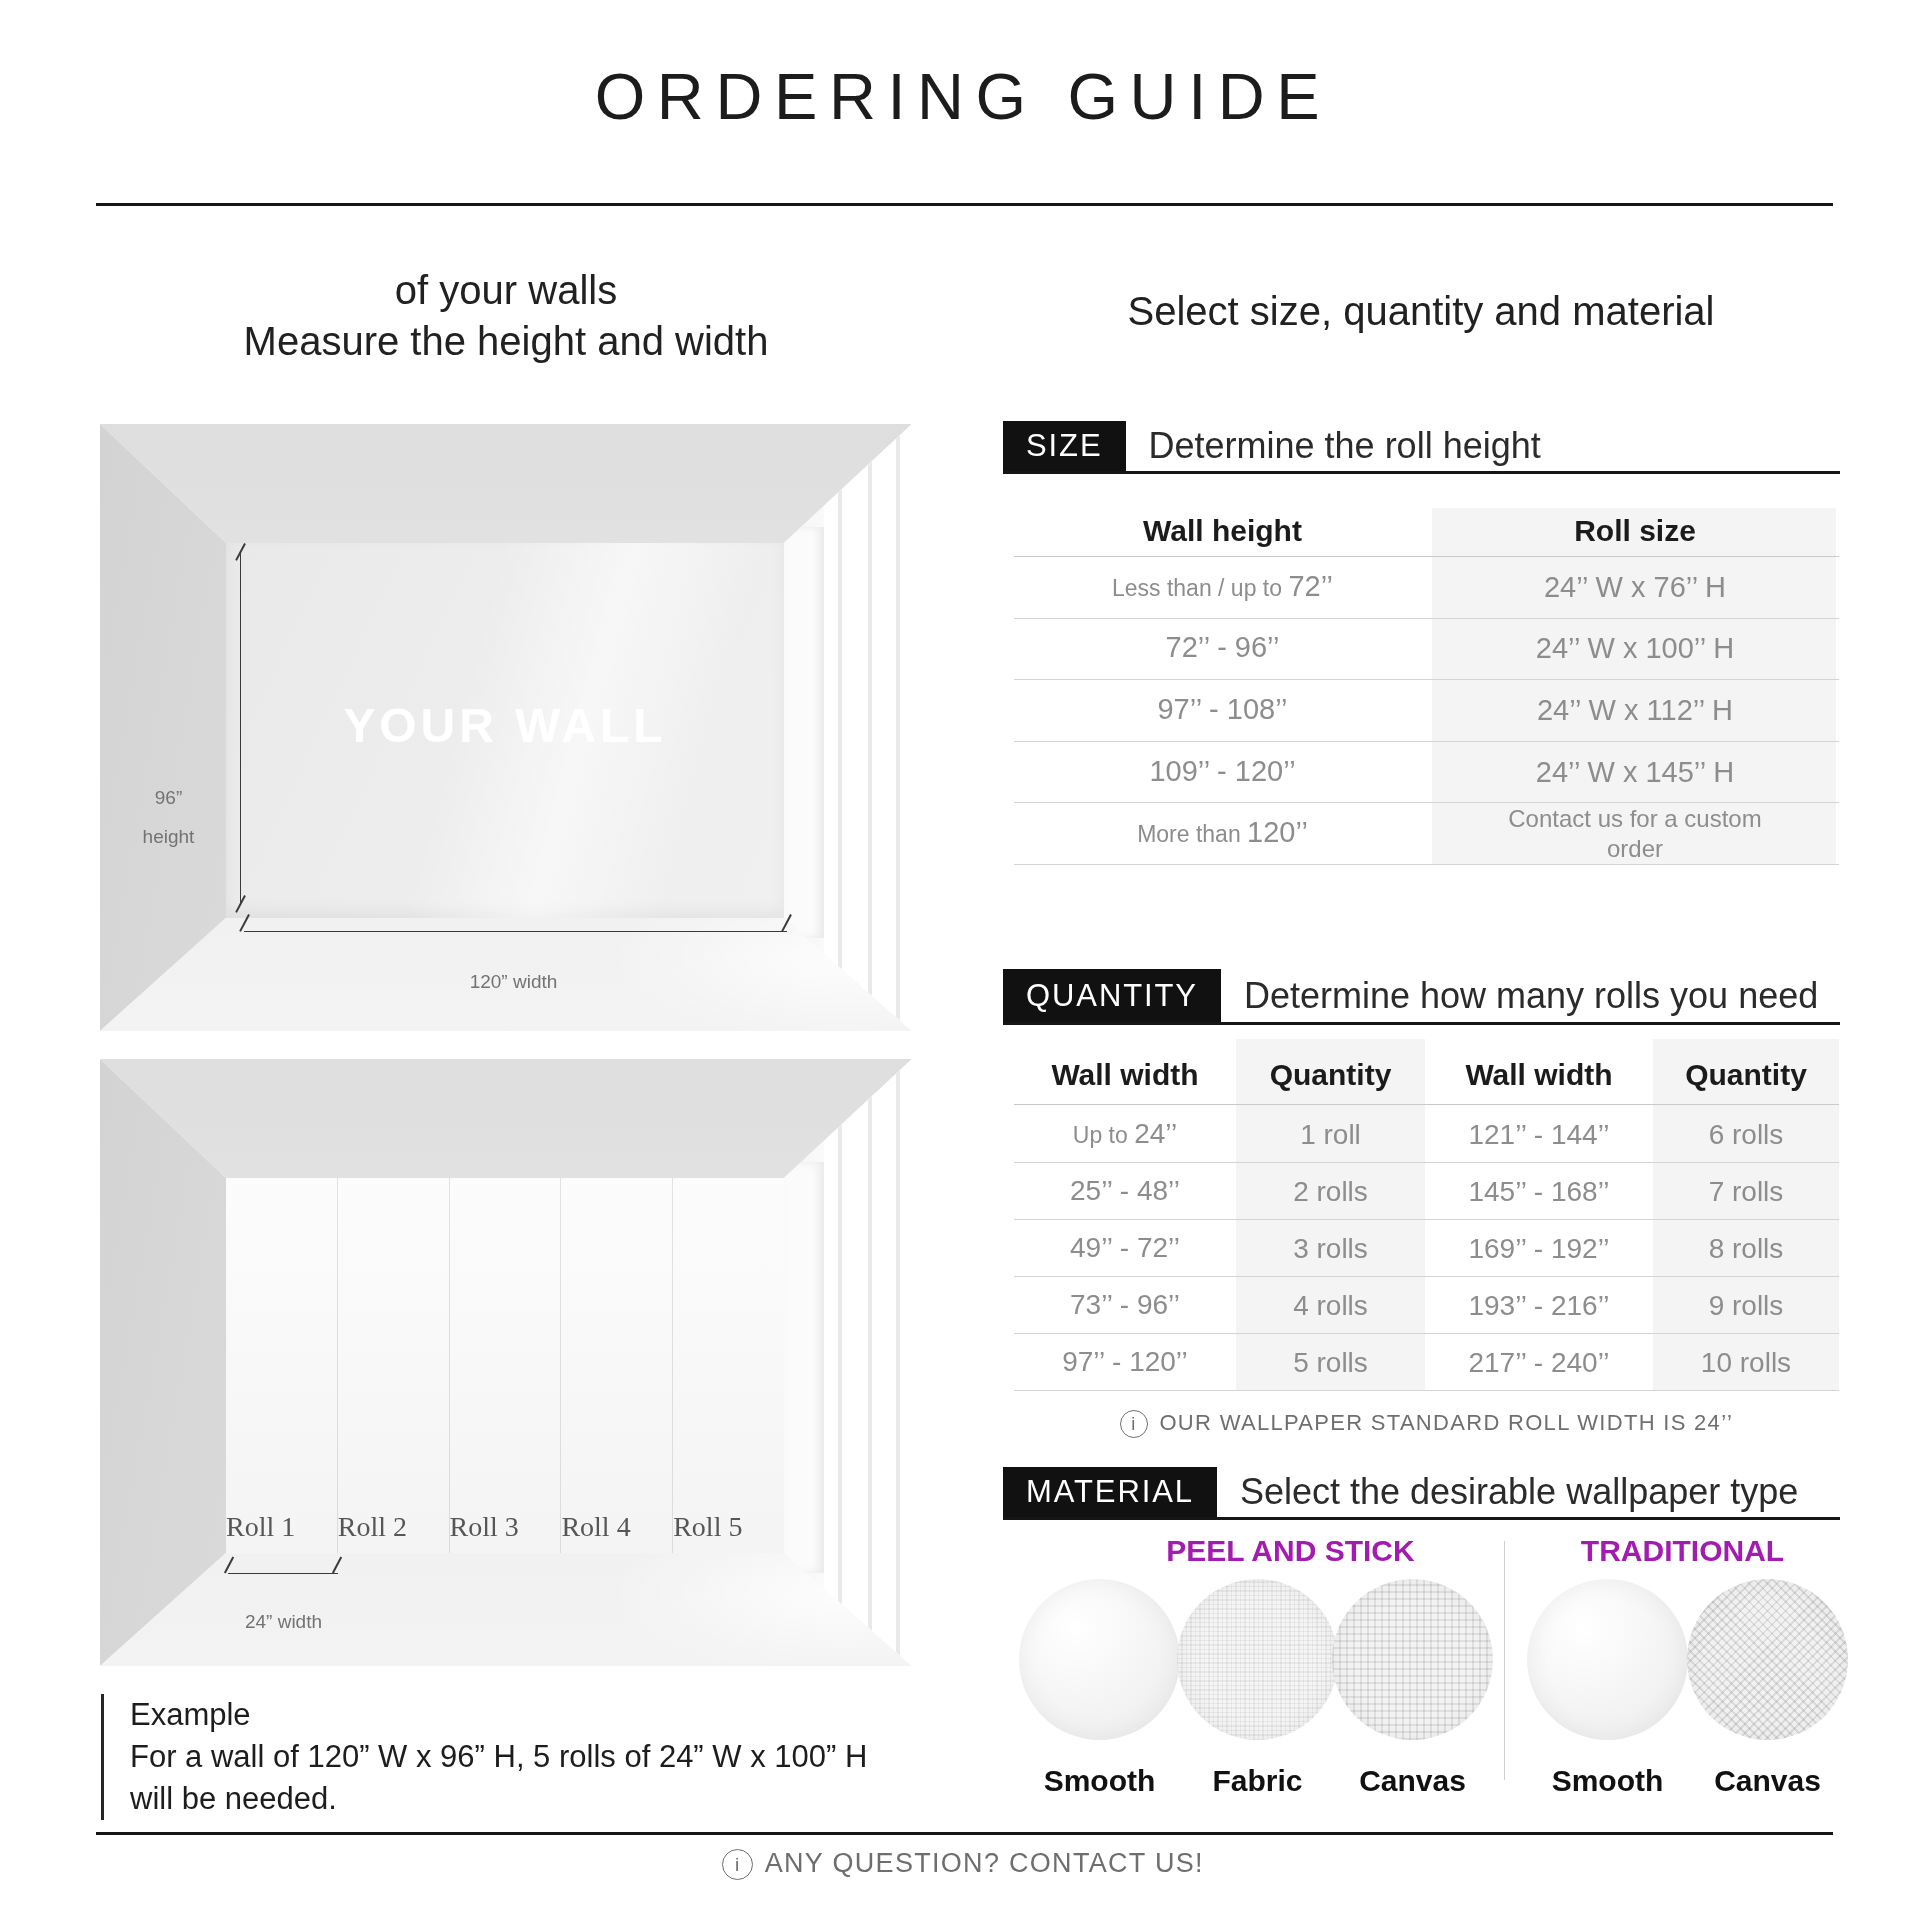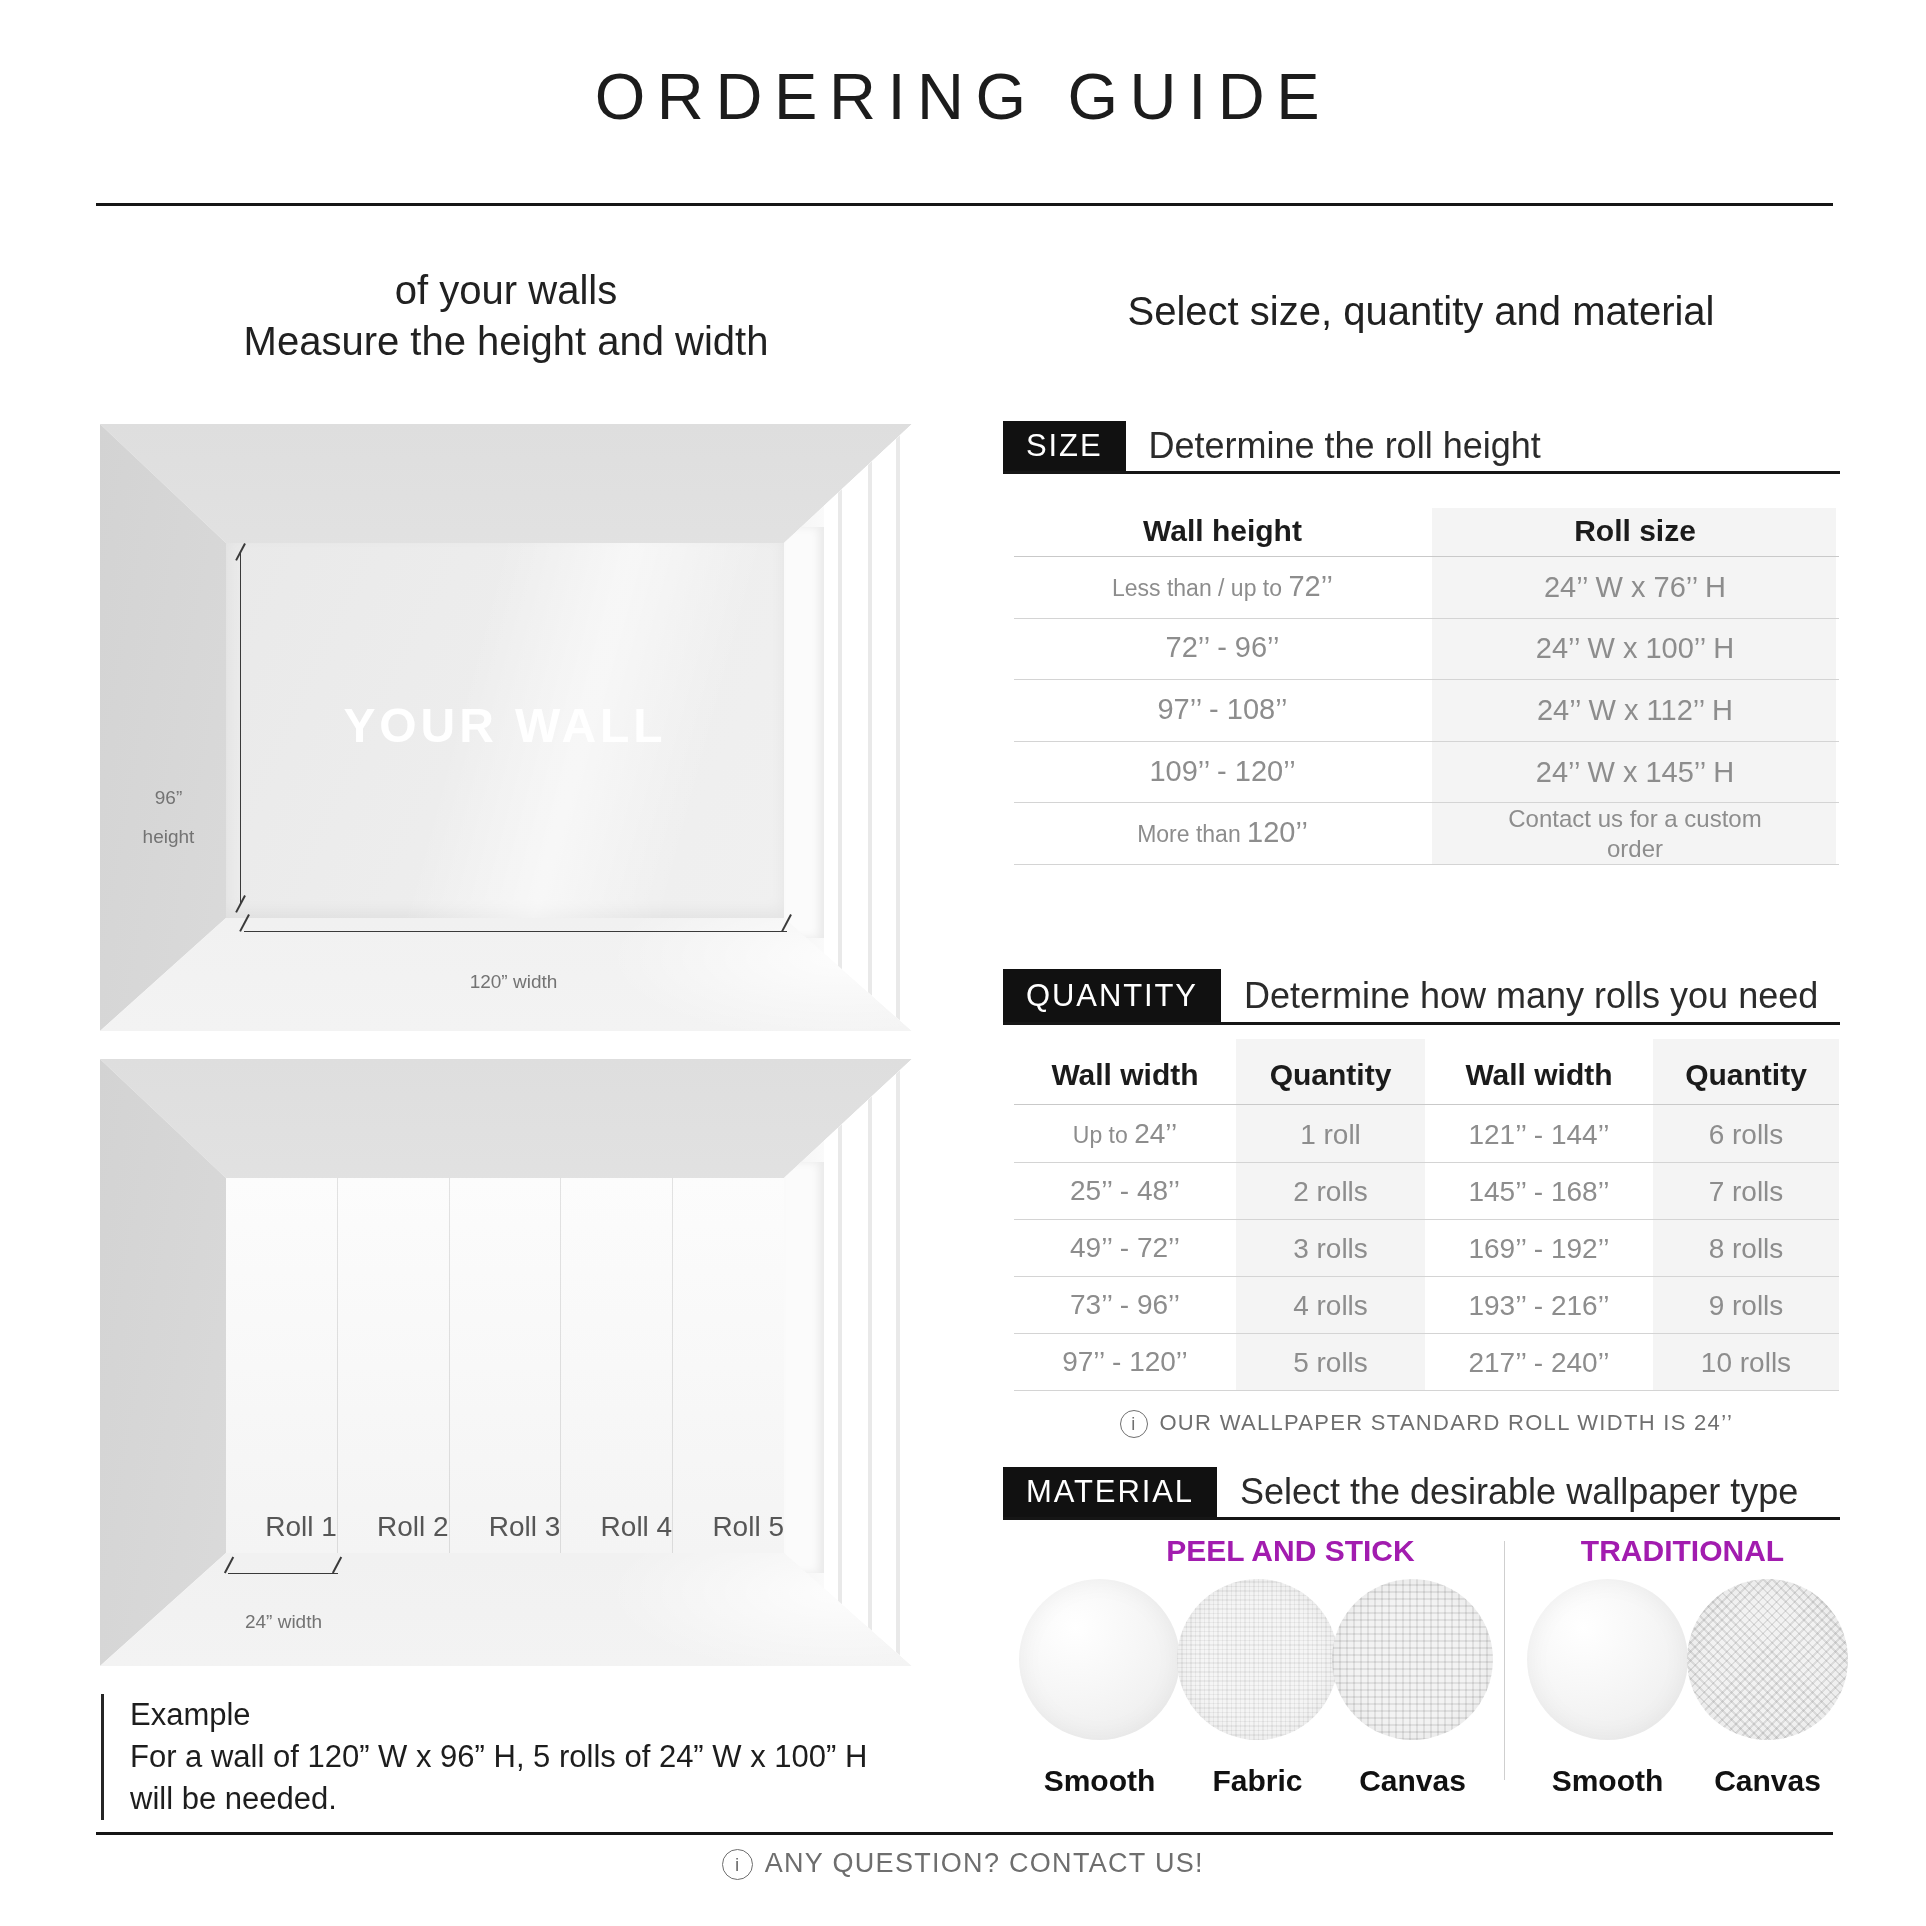--- a/index.html
+++ b/index.html
@@ -63,22 +63,22 @@
   .hdim2::before,.hdim2::after { content:""; position:absolute; width:18px; height:1.9px; background:#3a3a3a;
                top:-9.6px; transform:rotate(-62deg); }
   .hdim2::before { left:-7.7px; } .hdim2::after { right:-7.7px; }
   .hdim2-label { position:absolute; left:55px; top:543px; width:257px; }
 
   
   .panels { position:absolute; inset:0; display:flex; z-index:2; }
   .panel { flex:1; position:relative; background:linear-gradient(180deg,#fcfcfc 0%,#f4f4f4 100%);
            border-right:1.3px solid rgba(0,0,0,0.10); }
   .panel:last-child { border-right:none; }
-  .roll-label { position:absolute; bottom:10.3px; left:0; width:100%; text-align:right;
-                font-size:28px; color:#565656; }
+  .roll-label { position:absolute; bottom:10.3px; left:0; width:100%; text-align:left;
+                font-size:28px; color:#565656;font-family:Liberation Serif, serif; }
 
   
   .example { top:1694px; left:101px; width:835px; border-left:3.2px solid #262626; padding-left:26px; }
   .example .ex-line { font-size:31px; line-height:42px; color:#1d1d1d; }
 
   
   .sec-header { display:flex; align-items:stretch; left:1003px; }
   .sec-size { top:421px; height:50px; }
   .sec-qty { top:969px; height:53px; }
   .sec-mat { top:1467px; height:50px; }

